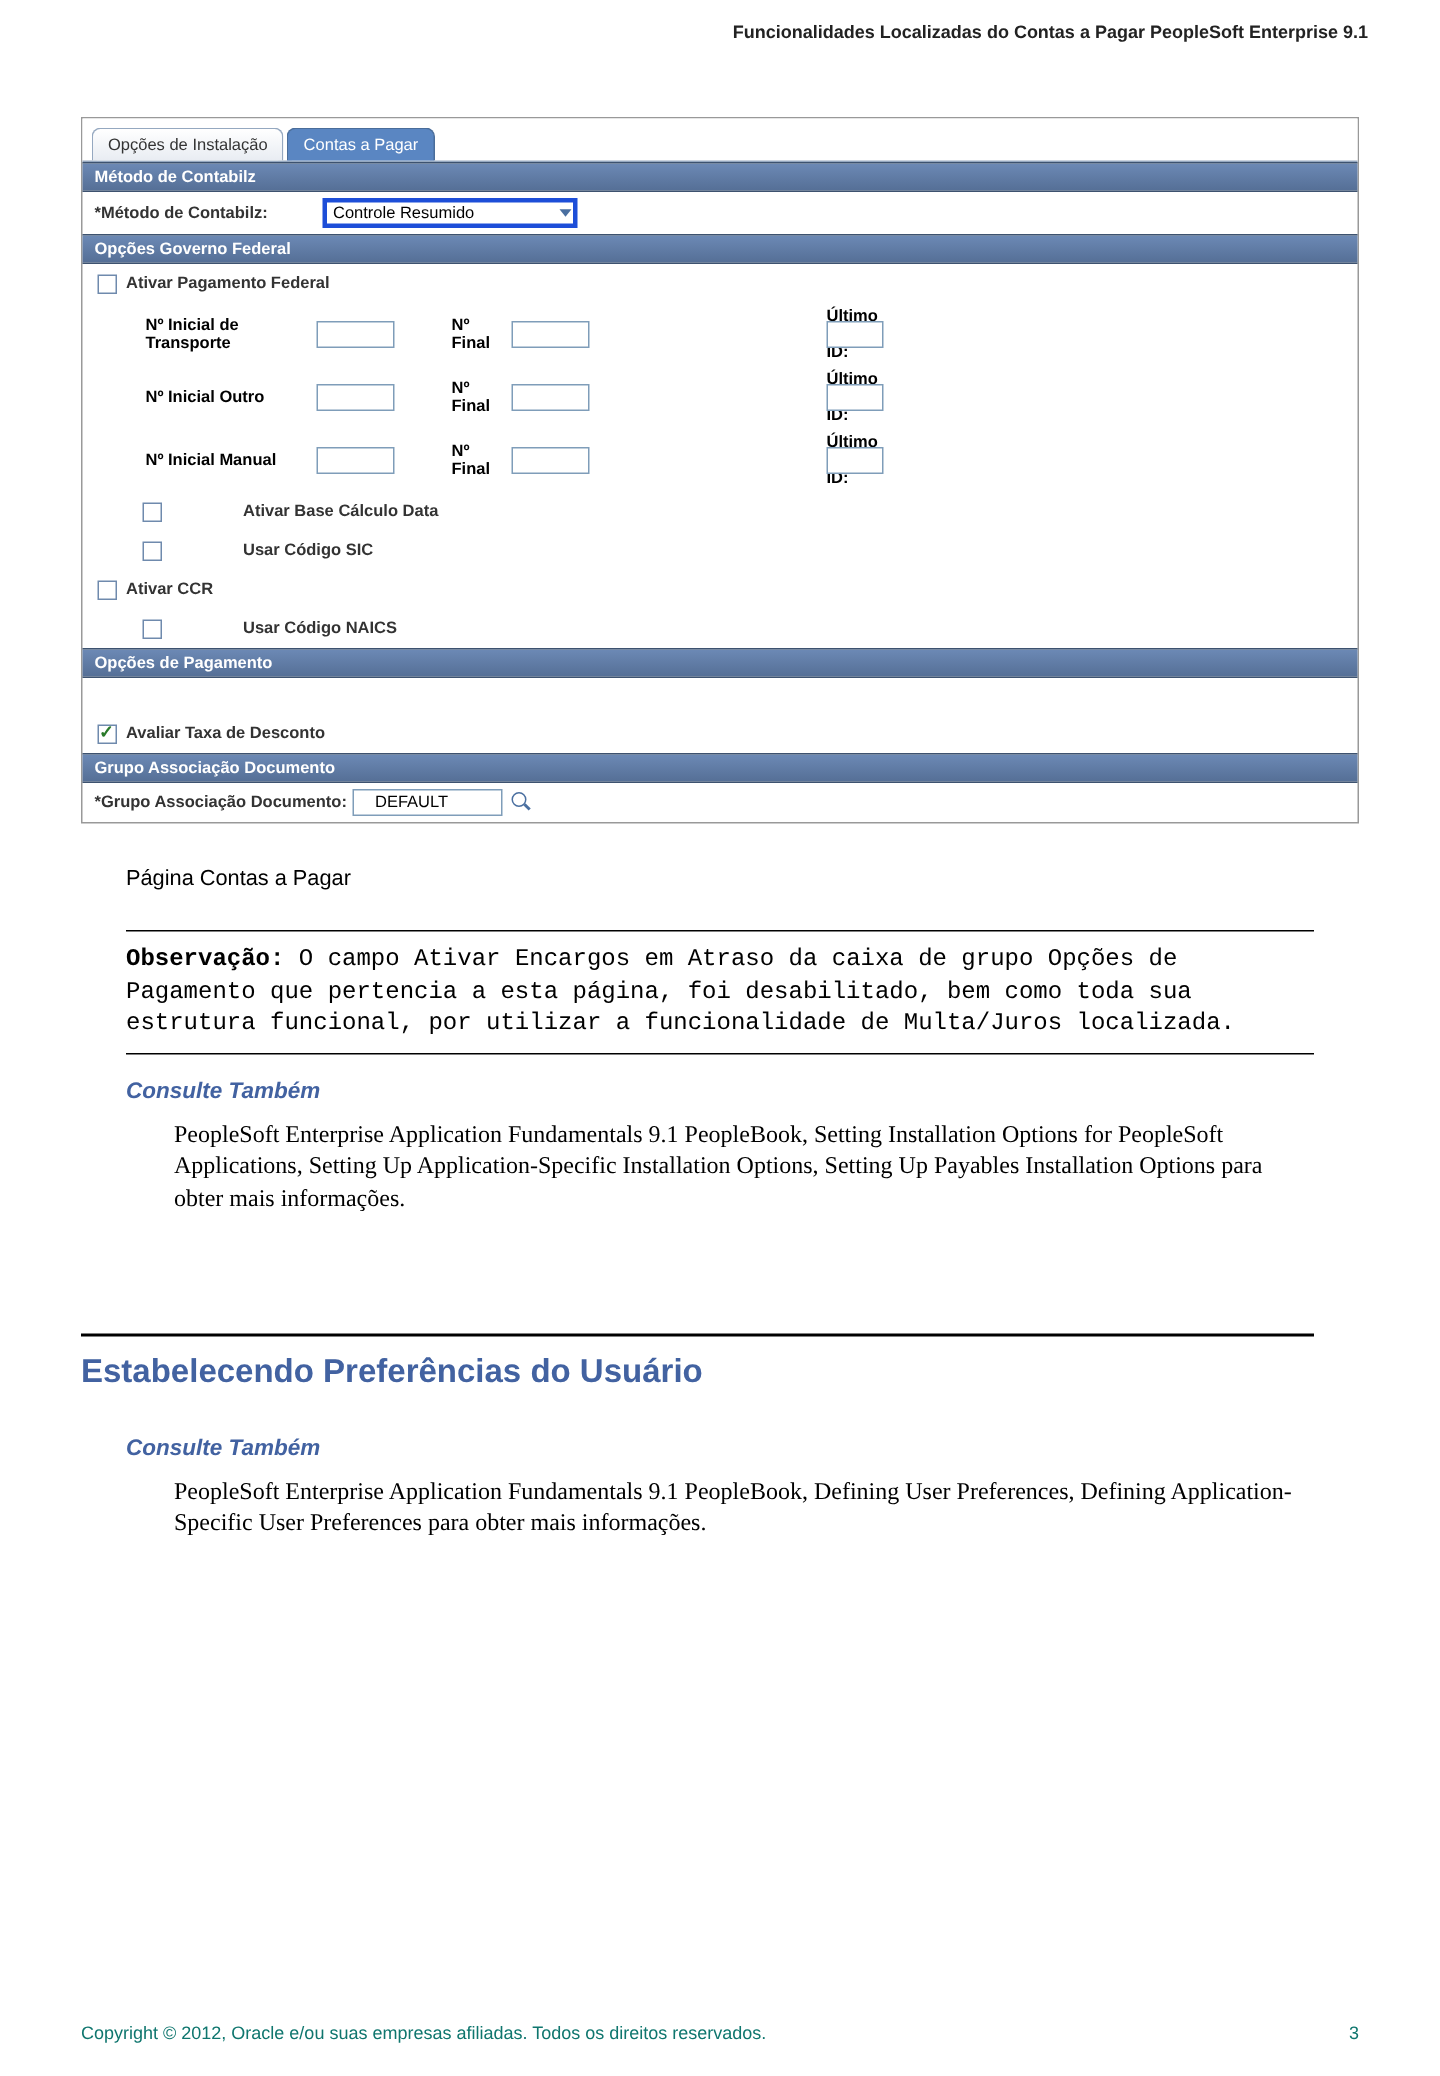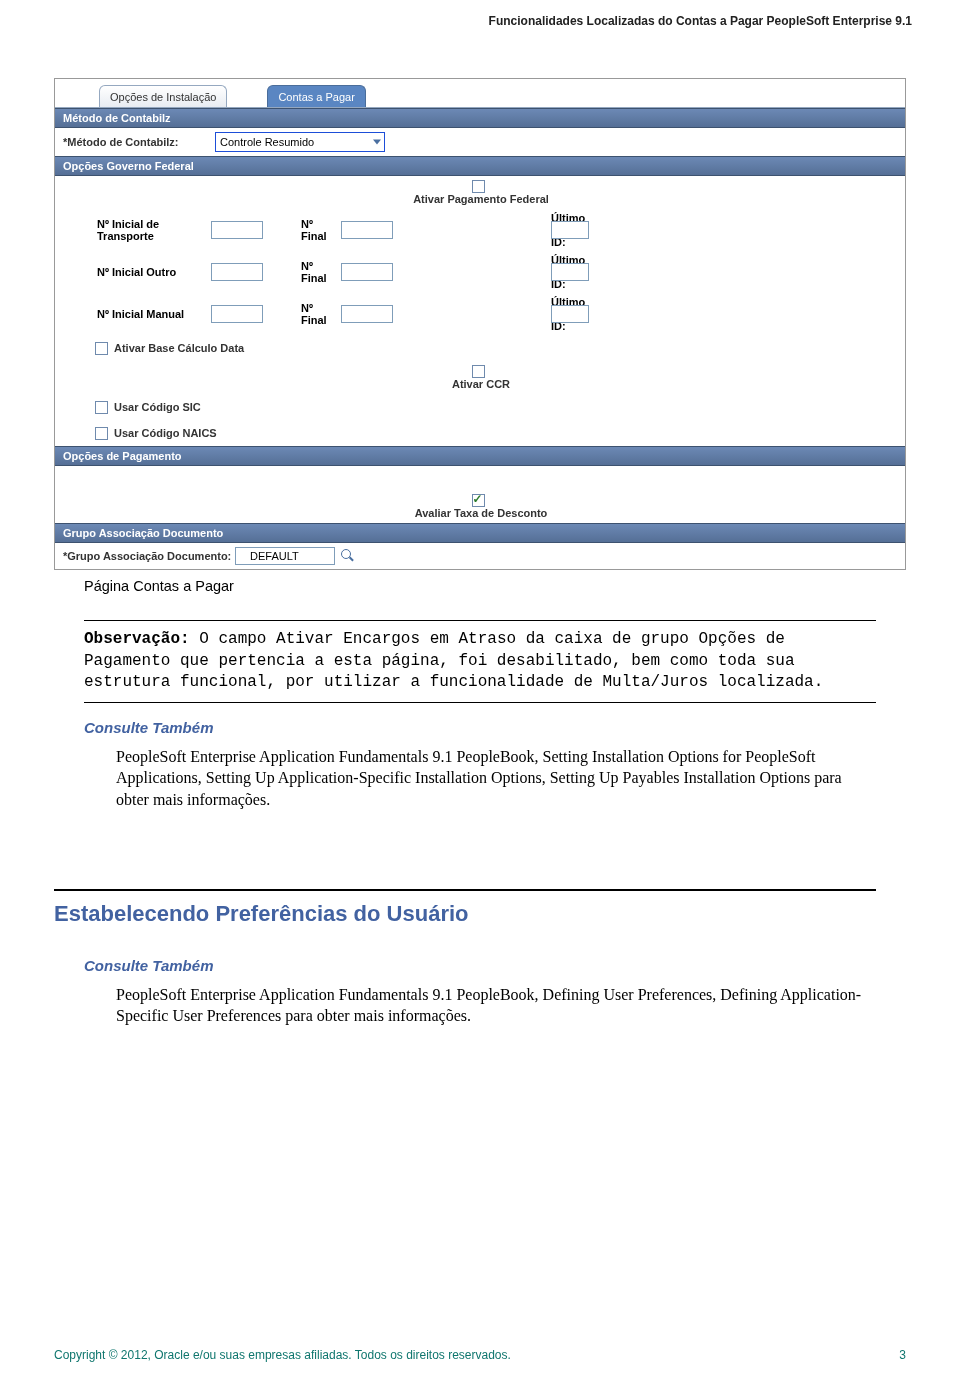--- a/index.html
+++ b/index.html
@@ -38,21 +38,20 @@
   .tab {
     padding: 5px 10px 4px 10px;
     margin-right: 2px;
     border: 1px solid #95a8c0;
     border-bottom: none;
     border-top-left-radius: 6px;
     border-top-right-radius: 6px;
     background: linear-gradient(#fff,#e8ecf2);
     color: #333;
     cursor: pointer;
-    margin-left: 38px;
   }
   .tab.active {
     background: #5a86c2;
     color: #fff;
     font-weight: normal;
     border-color: #4a6d9a;
   }
   .section-bar {
     background: linear-gradient(#6c89b5,#556f96);
     color: #fff;
@@ -71,21 +70,21 @@
   }
   .form-label {
     font-weight: bold;
     color: #333;
   }
   .w-lab { width: 152px; display:inline-block; }
   .w-lab2 { width: 172px; display:inline-block; }
   select.ps-select {
     font-size: 11px;
     height: 20px;
-    border: 1px solid #1d4ed8;
+    border: 3px solid #1d4ed8;
     background: #fff;
     padding: 1px 18px 1px 4px;
     appearance: none;
     position: relative;
   }
   .select-wrap {
     position: relative;
     display: inline-block;
   }
   .select-wrap::after {
@@ -115,22 +114,22 @@
     font-weight:bold;
     position:absolute;
     top:-3px; left:0;
   }
   .small-input {
     width: 52px;
     height: 18px;
     border: 1px solid #7f9db9;
     background:#fff;
   }
-  .indent1 { padding-left: 40px; }
-  .indent-opt { padding-left: 10px; flex-direction: column; }
+  .indent1 { padding-left: 40px; gap: 48px; }
+  .indent-opt { padding-left: 10px; }
   .three-col {
     display:flex;
     align-items:center;
     font-size:11px;
     padding:3px 8px;
     min-height:24px;
   }
   .three-col .col1{ width:148px; padding-left:34px; font-weight:bold;}
   .three-col .col1b{ width:60px;}
   .three-col .col2lbl{ width:70px; padding-left:30px; font-weight:bold;}
@@ -268,27 +267,27 @@
     <span class="col2lbl">Nº Final</span>
     <span class="col2in"><input class="small-input" style=""></span>
     <span class="col3lbl">Último Nº ID:</span>
     <span class="col3in"><input class="small-input" style="width: 38px;"></span>
   </div>
 
   <div class="form-row indent1">
     <span class="chk"></span>
     <span class="form-label">Ativar Base Cálculo Data</span>
   </div>
+  <div class="form-row indent1">
+    <span class="chk"></span>
+    <span class="form-label">Usar Código SIC</span>
+  </div>
   <div class="form-row indent-opt">
     <span class="chk"></span>
     <span class="form-label">Ativar CCR</span>
-  </div>
-  <div class="form-row indent1">
-    <span class="chk"></span>
-    <span class="form-label">Usar Código SIC</span>
   </div>
   <div class="form-row indent1">
     <span class="chk"></span>
     <span class="form-label">Usar Código NAICS</span>
   </div>
 
   <div class="section-bar">Opções de Pagamento</div>
   <div class="spacer-row"></div>
   <div class="form-row indent-opt">
     <span class="chk checked"></span>

